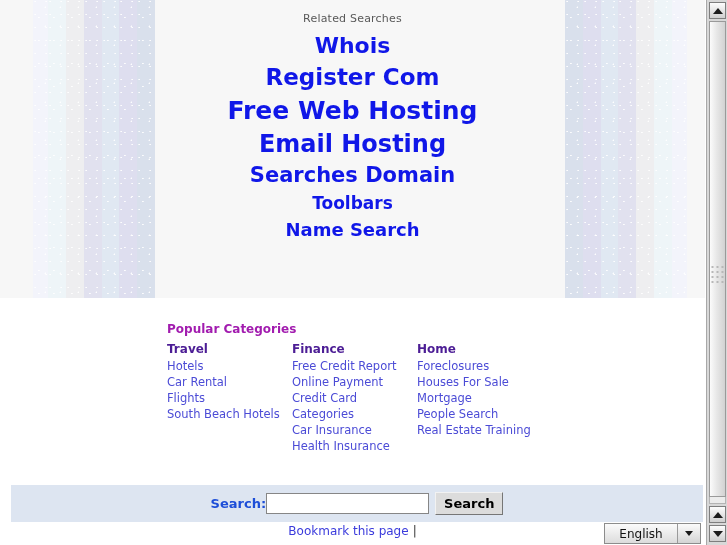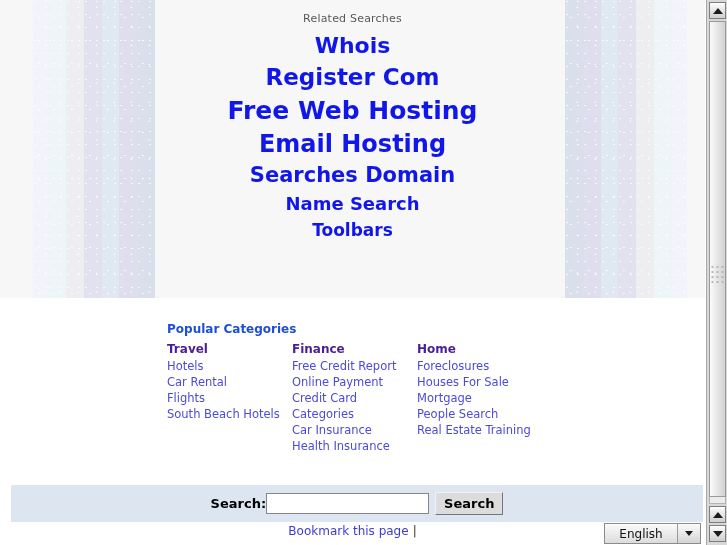--- a/index.html
+++ b/index.html
@@ -82,21 +82,21 @@
   
   #categories {
     position: absolute;
     left: 167px;
     top: 322px;
     width: 430px;
   }
   #cat-title {
     font-size: 12px;
     font-weight: bold;
-    color: #1d4ed8;
+    color: #a21caf;
     margin-bottom: 6px;
   }
   #cat-cols {
     display: flex;
   }
   .cat-col { width: 125px; }
   .cat-head {
     font-size: 12px;
     font-weight: bold;
     color: #4c1d95;
@@ -119,21 +119,21 @@
     width: 692px;
     height: 37px;
     background: #dde5f1;
     display: flex;
     align-items: center;
     justify-content: center;
   }
   #search-label {
     font-size: 13px;
     font-weight: bold;
-    color: #000000;
+    color: #1d4ed8;
   }
   #search-input {
     width: 155px;
     height: 17px;
     font-size: 12px;
     font-family: "DejaVu Sans", sans-serif;
     border: 1px solid #868686;
     background: #ffffff;
     padding: 1px 3px;
     box-sizing: content-box;
@@ -301,22 +301,22 @@
       </div>
 
     <div id="hero-inner">
       <div id="related-title">Related Searches</div>
       <div id="rs-links">
           <a class="rs-link" href="#" style="font-size: 22px; margin-top: 10px;">Whois</a>
           <a class="rs-link" href="#" style="font-size: 23px; margin-top: 9px;">Register Com</a>
           <a class="rs-link" href="#" style="font-size: 25px; margin-top: 9px;">Free Web Hosting</a>
           <a class="rs-link" href="#" style="font-size: 24px; margin-top: 9px;">Email Hosting</a>
           <a class="rs-link" href="#" style="font-size: 21px; margin-top: 9px;">Searches Domain</a>
+          <a class="rs-link" href="#" style="font-size: 17px; margin-top: 9px;">Toolbars</a>
           <a class="rs-link" href="#" style="font-size: 18px; margin-top: 9px;">Name Search</a>
-          <a class="rs-link" href="#" style="font-size: 17px; margin-top: 9px;">Toolbars</a>
         </div>
     </div>
   </div>
 
   <div id="categories">
     <div id="cat-title">Popular Categories</div>
     <div id="cat-cols">
         <div class="cat-col">
           <div class="cat-head">Travel</div>
           <a class="cat-link" href="#">Hotels</a>

